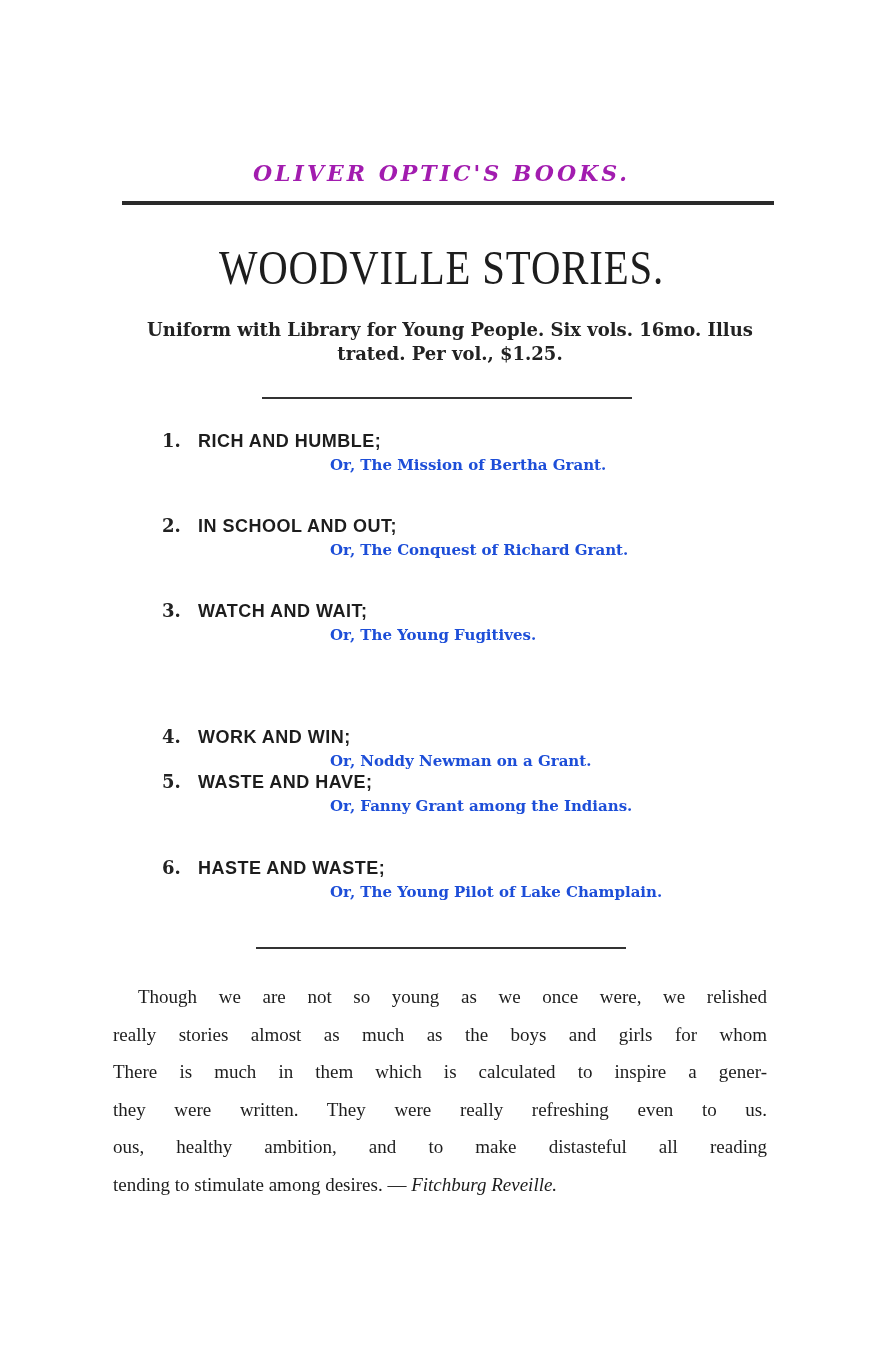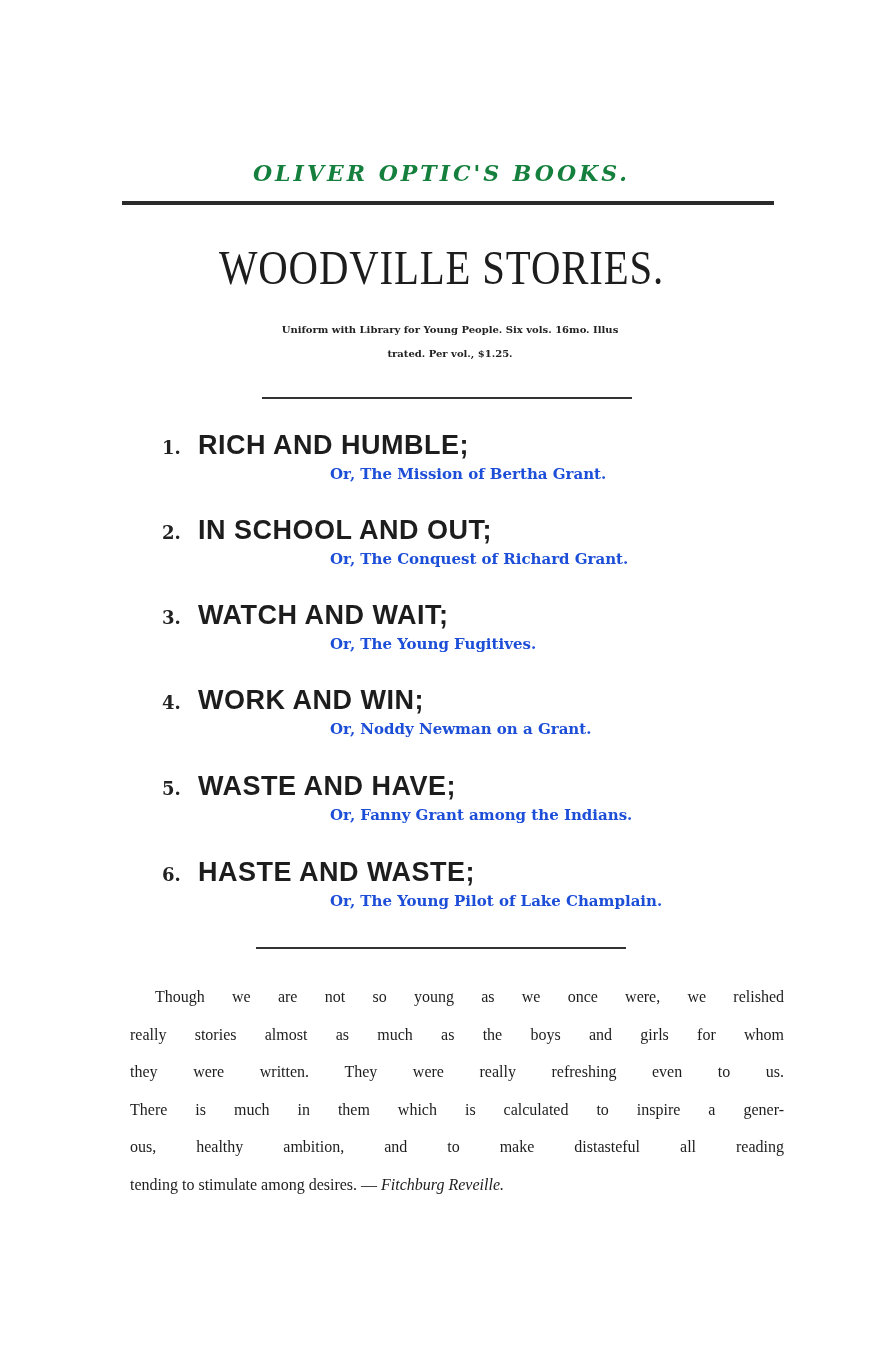--- a/index.html
+++ b/index.html
@@ -1,27 +1,27 @@
 <!DOCTYPE html>
 <html><head>
 <meta charset="utf-8">
 <style>
   html, body { margin:0; padding:0; }
   body { width:883px; height:1360px; background:#ffffff; color:#1a1a1a; position:relative; overflow:hidden; font-family:"Liberation Serif", serif; }
-  .header { position:absolute; top:160px; left:0; width:883px; text-align:center; font-family:"DejaVu Serif", serif; font-style:italic; font-weight:bold; font-size:22px; letter-spacing:3px; color:#15803d; }
+  .header { position:absolute; top:160px; left:0; width:883px; text-align:center; font-family:"DejaVu Serif", serif; font-style:italic; font-weight:bold; font-size:22px; letter-spacing:3px; color:#a21caf; }
   .rule-top { position:absolute; top:201px; left:122px; width:652px; height:4px; background:#2a2a2a; }
   .title { position:absolute; top:240px; left:0; width:883px; text-align:center; font-family:"Liberation Serif", serif; font-size:48px; letter-spacing:1px; color:#1d1d1d; transform:scaleX(0.85); transform-origin:center; }
-  .desc { position:absolute; top:318px; left:120px; width:660px; text-align:center; font-family:"DejaVu Serif", serif; font-weight:bold; font-size:10px; line-height:24px; color:#222; }
+  .desc { position:absolute; top:318px; left:120px; width:660px; text-align:center; font-family:"DejaVu Serif", serif; font-weight:bold; font-size:18px; line-height:24px; color:#222; }
   .rule-mid { position:absolute; top:397px; left:262px; width:370px; height:2px; background:#333; }
   .rule-bot { position:absolute; top:947px; left:256px; width:370px; height:2px; background:#333; }
   .book { position:absolute; left:162px; width:620px; }
   .book .num { display:inline-block; font-family:"DejaVu Serif", serif; font-weight:bold; font-size:18px; color:#222; width:36px; }
-  .book .name { font-family:"Liberation Sans", sans-serif; font-weight:bold; font-size:27px; color:#1d1d1d; letter-spacing:0.5px; }
+  .book .name { font-family:"Liberation Sans", sans-serif; font-weight:bold; font-size:18px; color:#1d1d1d; letter-spacing:0.5px; }
   .book .sub { display:block; margin-left:168px; margin-top:4px; font-family:"DejaVu Serif", serif; font-weight:bold; font-size:15px; color:#1d4ed8; }
-  .review { position:absolute; top:978px; left:130px; width:654px; font-family:"Liberation Serif", serif; font-size:16px; line-height:37.5px; color:#1d1d1d; text-align:justify; }
+  .review { position:absolute; top:978px; left:113px; width:654px; font-family:"Liberation Serif", serif; font-size:19px; line-height:37.5px; color:#1d1d1d; text-align:justify; }
   .review .line { display:block; text-align:justify; text-align-last:justify; white-space:nowrap; }
   .review .line.first { padding-left:25px; }
   .review .line.last { text-align-last:left; }
   .review .source { font-style:italic; }
 </style>
 </head>
 <body>
 
 <div class="header">OLIVER OPTIC'S BOOKS.</div>
 <div class="rule-top"></div>
@@ -40,35 +40,35 @@
   <span class="sub">Or, The Mission of Bertha Grant.</span>
 </div>
 <div class="book" style="top:515px;">
   <span class="num">2.</span><span class="name">IN SCHOOL AND OUT;</span>
   <span class="sub">Or, The Conquest of Richard Grant.</span>
 </div>
 <div class="book" style="top:600px;">
   <span class="num">3.</span><span class="name">WATCH AND WAIT;</span>
   <span class="sub">Or, The Young Fugitives.</span>
 </div>
-<div class="book" style="top:685px;">
+<div class="book" style="top:726px;">
   <span class="num">4.</span><span class="name">WORK AND WIN;</span>
   <span class="sub">Or, Noddy Newman on a Grant.</span>
 </div>
 <div class="book" style="top:771px;">
   <span class="num">5.</span><span class="name">WASTE AND HAVE;</span>
   <span class="sub">Or, Fanny Grant among the Indians.</span>
 </div>
 <div class="book" style="top:857px;">
   <span class="num">6.</span><span class="name">HASTE AND WASTE;</span>
   <span class="sub">Or, The Young Pilot of Lake Champlain.</span>
 </div>
 
 <div class="rule-bot"></div>
 
 <div class="review">
   <span class="line first">Though we are not so young as we once were, we relished</span>
   <span class="line">really stories almost as much as the boys and girls for whom</span>
+  <span class="line">There is much in them which is calculated to inspire a gener-</span>
   <span class="line">they were written.  They were really refreshing even to us.</span>
-  <span class="line">There is much in them which is calculated to inspire a gener-</span>
   <span class="line">ous, healthy ambition, and to make distasteful all reading</span>
   <span class="line last"><span>tending to stimulate among desires. — </span><span class="source">Fitchburg Reveille.</span></span>
 </div>
 
 </body></html>

